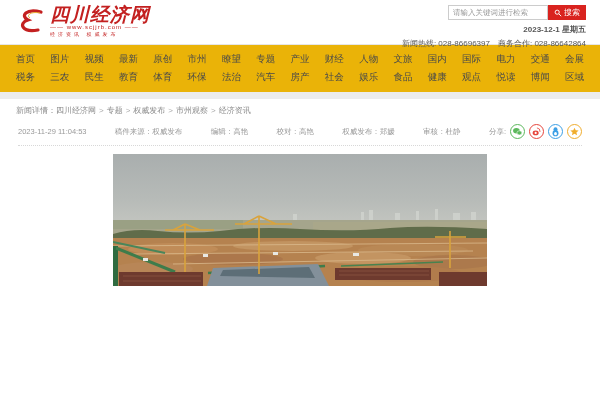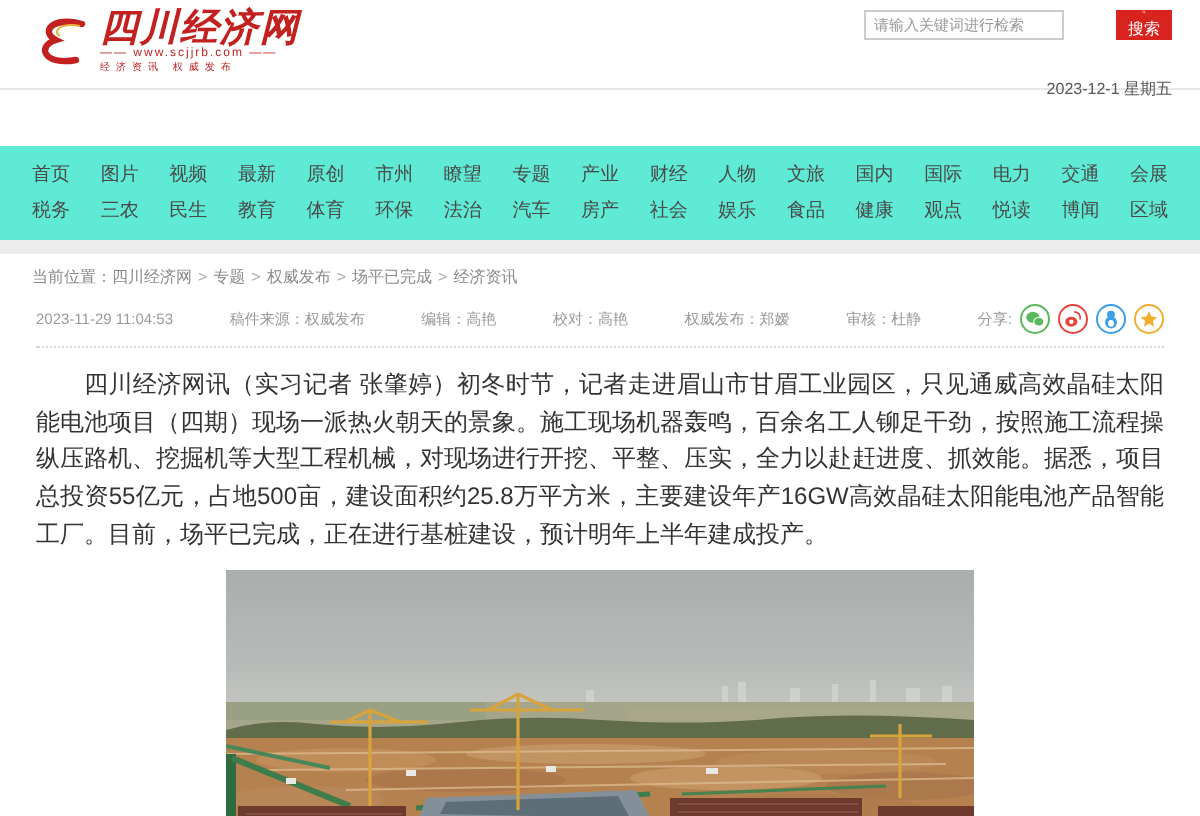--- a/index.html
+++ b/index.html
@@ -8,30 +8,30 @@
 
   
   .header{position:relative;height:45px;padding:4px 16px;border-bottom:1px solid #e6e6e6;background:#fff;}
   .logo{display:flex;align-items:center;gap:4px;}
   .logo-swirl{width:30px;height:30px;flex:0 0 auto;}
   .logo-main{color:#c32020;font-size:19px;font-weight:bold;font-family:"DejaVu Serif","Liberation Serif",serif;
     font-style:italic;letter-spacing:1px;line-height:20px;}
   .logo-url{color:#c32020;font-size:6px;letter-spacing:1px;line-height:7px;}
   .logo-tag{color:#c32020;font-size:5px;letter-spacing:3px;line-height:6px;}
   .hdr-right{position:absolute;right:14px;top:5px;text-align:right;}
-  .search-row{display:flex;align-items:flex-end;justify-content:flex-end;gap:26px;}
+  .search-row{display:flex;align-items:flex-end;justify-content:flex-end;}
   .search-input{width:100px;height:15px;border:1px solid #ccc;font-size:7.5px;padding:0 4px;color:#333;outline:none;}
   .search-input::placeholder{color:#999;}
   .search-btn{height:15px;border:none;background:#d9231f;color:#fff;font-size:8px;display:flex;align-items:center;
-    gap:2px;padding:0 6px;cursor:pointer;flex-direction:column;}
-  .hdr-date{font-size:8px;color:#555;margin-top:19px;}
+    gap:2px;padding:0 6px;cursor:pointer;}
+  .hdr-date{font-size:8px;color:#555;margin-top:4px;font-weight:bold;}
   .hdr-phones{font-size:8px;color:#555;margin-top:3px;}
 
   
-  .nav{padding:5px 16px 3px;background:#5eead4;margin-top:28px;}
+  .nav{padding:5px 16px 3px;background:#eab308;}
   .nav-row{display:flex;justify-content:space-between;margin:3px 0 5px;}
   .nav-row span{font-size:9.5px;color:#4a4a4a;cursor:pointer;white-space:nowrap;}
   .gray-strip{height:7px;background:#ececec;}
 
   
   .crumbs{padding:6px 16px 4px;font-size:8px;color:#8a8a8a;}
   .crumbs .crumb-sep{margin:0 3px;color:#aaa;}
   .crumbs span{cursor:default;}
 
   
@@ -70,20 +70,21 @@
       <input class="search-input" placeholder="请输入关键词进行检索" style="">
       <button class="search-btn">
         <svg width="8" height="8" viewBox="0 0 10 10">
           <circle cx="4" cy="4" r="2.6" stroke="#fff" stroke-width="1.2" fill="none"></circle>
           <line x1="6" y1="6" x2="9" y2="9" stroke="#fff" stroke-width="1.2"></line>
         </svg>
         <span>搜索</span>
       </button>
     </div>
     <div class="hdr-date">2023-12-1 星期五</div>
+    <div class="hdr-phones">新闻热线: 028-86696397　商务合作: 028-86642864</div>
   </div>
 </div>
 
 <div class="nav">
   <div class="nav-row">
       <span>首页</span>
       <span>图片</span>
       <span>视频</span>
       <span>最新</span>
       <span>原创</span>
@@ -116,21 +117,21 @@
       <span>健康</span>
       <span>观点</span>
       <span>悦读</span>
       <span>博闻</span>
       <span>区域</span>
     </div>
 </div>
 <div class="gray-strip"></div>
 
 <div class="crumbs">
-  <span>当前位置：</span><span><span>四川经济网</span><span class="crumb-sep">&gt;</span><span>专题</span><span class="crumb-sep">&gt;</span><span>权威发布</span><span class="crumb-sep">&gt;</span><span>场平已完成</span><span class="crumb-sep">&gt;</span><span>经济资讯</span></span>
+  <span>新闻详情：</span><span><span>四川经济网</span><span class="crumb-sep">&gt;</span><span>专题</span><span class="crumb-sep">&gt;</span><span>权威发布</span><span class="crumb-sep">&gt;</span><span>市州观察</span><span class="crumb-sep">&gt;</span><span>经济资讯</span></span>
 </div>
 
 <div class="article">
 
   <div class="meta">
     <span>2023-11-29 11:04:53</span>
     <span>稿件来源：权威发布</span>
     <span>编辑：高艳</span>
     <span>校对：高艳</span>
     <span>权威发布：郑嫒</span>
@@ -158,21 +159,20 @@
         </svg>
       </span>
       <span class="share-ic" style="color: rgb(240, 173, 46);">
         <svg width="11" height="11" viewBox="0 0 20 20">
           <polygon points="10,3 12.2,7.8 17.5,8.3 13.5,11.8 14.7,17 10,14.2 5.3,17 6.5,11.8 2.5,8.3 7.8,7.8" fill="currentColor"></polygon>
         </svg>
       </span>
     </span>
   </div>
 
-  <p class="art-body">四川经济网讯（实习记者 张肇婷）初冬时节，记者走进眉山市甘眉工业园区，只见通威高效晶硅太阳能电池项目（四期）现场一派热火朝天的景象。施工现场机器轰鸣，百余名工人铆足干劲，按照施工流程操纵压路机、挖掘机等大型工程机械，对现场进行开挖、平整、压实，全力以赴赶进度、抓效能。据悉，项目总投资55亿元，占地500亩，建设面积约25.8万平方米，主要建设年产16GW高效晶硅太阳能电池产品智能工厂。目前，场平已完成，正在进行基桩建设，预计明年上半年建成投产。</p>
 
   <div class="photo">
     <svg class="ph-overlay" width="374" height="132" viewBox="0 0 374 132">
 
       <g fill="#cfd2cd" opacity="0.9">
         <rect x="248" y="58" width="3" height="9"></rect>
           <rect x="256" y="56" width="4" height="11"></rect>
         <rect x="282" y="59" width="5" height="8"></rect>
           <rect x="303" y="57" width="3" height="10"></rect>
         <rect x="322" y="55" width="3" height="12"></rect>

